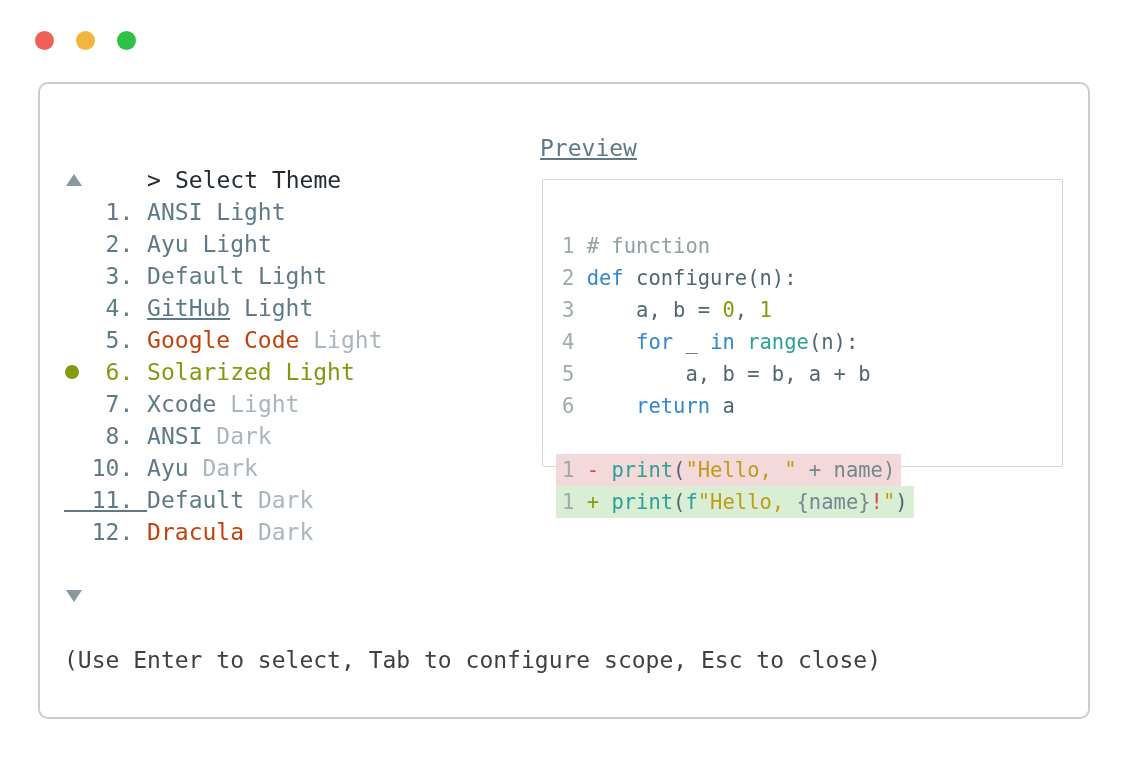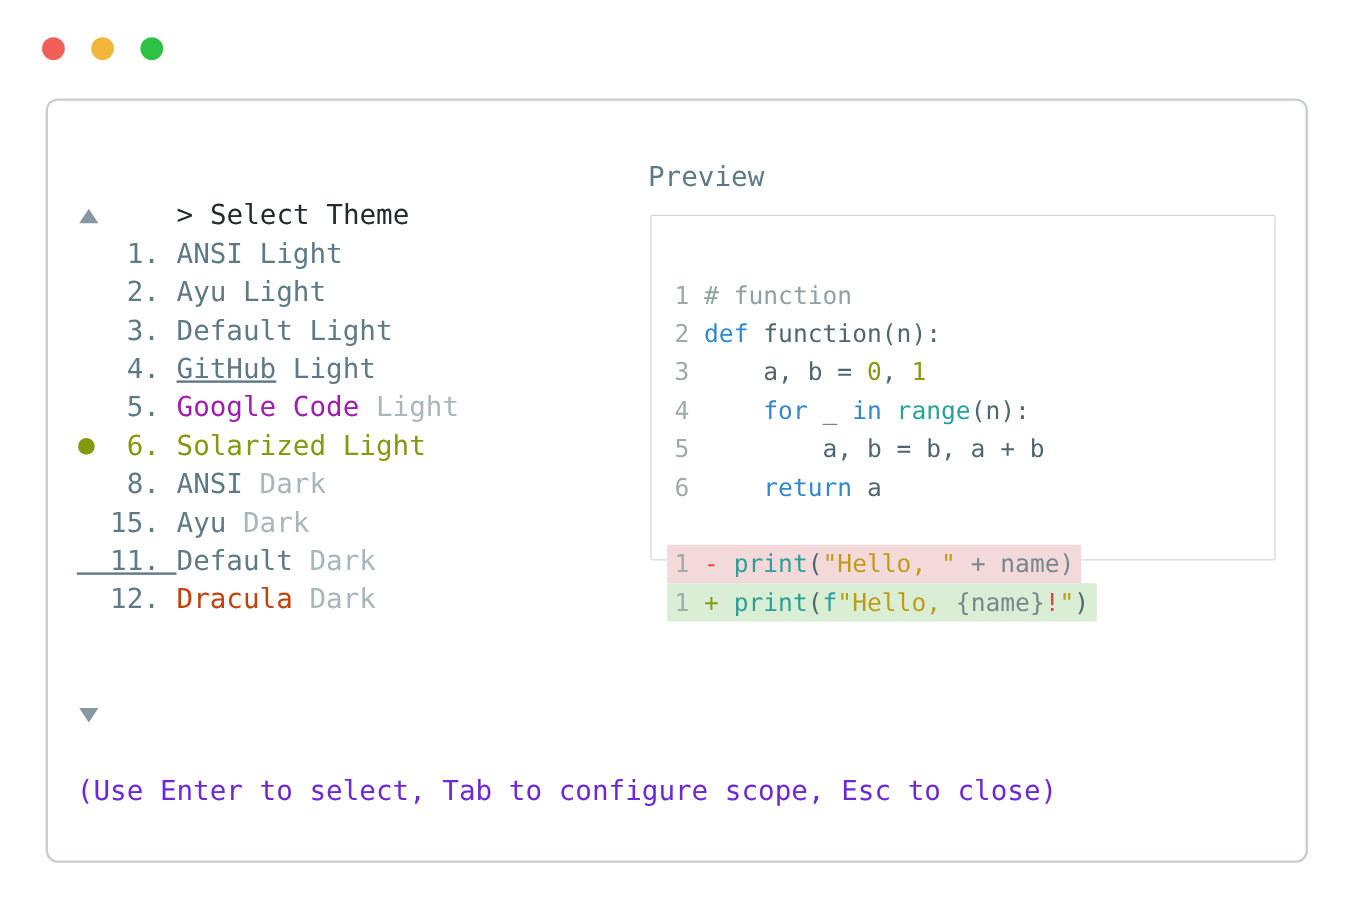--- a/index.html
+++ b/index.html
@@ -60,40 +60,41 @@
 
     <div class="arrow-row up">
       <span class="tri-up" style="border-bottom-color: rgb(135, 152, 161);"></span>
     </div>
 
     <div id="theme-list">
         <div class="theme-row"><span style="color: rgb(94, 122, 135);">   1. </span><span style="color: rgb(94, 122, 135);">ANSI</span><span style="color: rgb(94, 122, 135);"> Light</span></div>
         <div class="theme-row"><span style="color: rgb(94, 122, 135);">   2. </span><span style="color: rgb(94, 122, 135);">Ayu</span><span style="color: rgb(94, 122, 135);"> Light</span></div>
         <div class="theme-row"><span style="color: rgb(94, 122, 135);">   3. </span><span style="color: rgb(94, 122, 135);">Default</span><span style="color: rgb(94, 122, 135);"> Light</span></div>
         <div class="theme-row"><span style="color: rgb(94, 122, 135);">   4. </span><span style="color: rgb(94, 122, 135); text-decoration: underline;">GitHub</span><span style="color: rgb(94, 122, 135);"> Light</span></div>
-        <div class="theme-row"><span style="color: rgb(94, 122, 135);">   5. </span><span style="color: #a21caf;">Google Code</span><span style="color: rgb(169, 182, 187);"> Light</span></div>
+        <div class="theme-row"><span style="color: rgb(94, 122, 135);">   5. </span><span style="color: #c2410c;">Google Code</span><span style="color: rgb(169, 182, 187);"> Light</span></div>
         <div class="theme-row"><span class="theme-bullet" style="background: rgb(131, 154, 16);"></span><span style="color: rgb(131, 154, 16);">   6. </span><span style="color: rgb(131, 154, 16);">Solarized</span><span style="color: rgb(131, 154, 16);"> Light</span></div>
+        <div class="theme-row"><span style="color: rgb(94, 122, 135);">   7. </span><span style="color: rgb(94, 122, 135);">Xcode</span><span style="color: rgb(169, 182, 187);"> Light</span></div>
         <div class="theme-row"><span style="color: rgb(94, 122, 135);">   8. </span><span style="color: rgb(94, 122, 135);">ANSI</span><span style="color: rgb(169, 182, 187);"> Dark</span></div>
-        <div class="theme-row"><span style="color: rgb(94, 122, 135);">  15. </span><span style="color: rgb(94, 122, 135);">Ayu</span><span style="color: rgb(169, 182, 187);"> Dark</span></div>
+        <div class="theme-row"><span style="color: rgb(94, 122, 135);">  10. </span><span style="color: rgb(94, 122, 135);">Ayu</span><span style="color: rgb(169, 182, 187);"> Dark</span></div>
         <div class="theme-row"><span style="color: rgb(94, 122, 135); text-decoration: underline;">  11. </span><span style="color: rgb(94, 122, 135);">Default</span><span style="color: rgb(169, 182, 187);"> Dark</span></div>
         <div class="theme-row"><span style="color: rgb(94, 122, 135);">  12. </span><span style="color: #c2410c;">Dracula</span><span style="color: rgb(169, 182, 187);"> Dark</span></div>
       </div>
 
     <div class="arrow-row down">
       <span class="tri-down" style="border-top-color: rgb(135, 152, 161);"></span>
     </div>
 
-    <div class="row ui-font footer-row" style="color: #6d28d9; text-align: right;">(Use Enter to select, Tab to configure scope, Esc to close)</div>
+    <div class="row ui-font footer-row" style="color: #404040; text-align: right;">(Use Enter to select, Tab to configure scope, Esc to close)</div>
 
-    <div class="row ui-font preview-label-row" style="color: rgb(94, 122, 135);">Preview</div>
+    <div class="row ui-font preview-label-row" style="color: rgb(94, 122, 135); text-decoration: underline;">Preview</div>
 
     <div class="preview-box">
       <div id="preview-code">
           <div class="code-line"><span class="line-content"><span style="color: rgb(157, 171, 173);">1 </span><span style="color: rgb(144, 161, 161);"># function</span></span></div>
-          <div class="code-line"><span class="line-content"><span style="color: rgb(157, 171, 173);">2 </span><span style="color: rgb(49, 135, 208);">def</span><span style="color: rgb(80, 103, 112);"> function(n):</span></span></div>
+          <div class="code-line"><span class="line-content"><span style="color: rgb(157, 171, 173);">2 </span><span style="color: rgb(49, 135, 208);">def</span><span style="color: rgb(80, 103, 112);"> configure(n):</span></span></div>
           <div class="code-line"><span class="line-content"><span style="color: rgb(157, 171, 173);">3 </span><span style="color: rgb(80, 103, 112);">    a, b = </span><span style="color: rgb(138, 154, 16);">0</span><span style="color: rgb(80, 103, 112);">, </span><span style="color: rgb(138, 154, 16);">1</span></span></div>
           <div class="code-line"><span class="line-content"><span style="color: rgb(157, 171, 173);">4 </span><span style="color: rgb(80, 103, 112);">    </span><span style="color: rgb(49, 135, 208);">for</span><span style="color: rgb(80, 103, 112);"> _ </span><span style="color: rgb(49, 135, 208);">in</span><span style="color: rgb(80, 103, 112);"> </span><span style="color: rgb(42, 161, 152);">range</span><span style="color: rgb(80, 103, 112);">(n):</span></span></div>
           <div class="code-line"><span class="line-content"><span style="color: rgb(157, 171, 173);">5 </span><span style="color: rgb(80, 103, 112);">        a, b = b, a + b</span></span></div>
           <div class="code-line"><span class="line-content"><span style="color: rgb(157, 171, 173);">6 </span><span style="color: rgb(80, 103, 112);">    </span><span style="color: rgb(49, 135, 208);">return</span><span style="color: rgb(80, 103, 112);"> a</span></span></div>
           <div class="code-line"><span class="line-content"></span></div>
           <div class="code-line"><span class="line-content hl" style="background: rgb(244, 217, 218);"><span style="color: rgb(157, 171, 173);">1 </span><span style="color: rgb(220, 69, 65);">-</span><span style="color: rgb(80, 103, 112);"> </span><span style="color: rgb(42, 161, 152);">print</span><span style="color: rgb(80, 103, 112);">(</span><span style="color: rgb(191, 156, 22);">"Hello, "</span><span style="color: rgb(118, 135, 141);"> + name)</span></span></div>
           <div class="code-line"><span class="line-content hl" style="background: rgb(217, 238, 212);"><span style="color: rgb(157, 171, 173);">1 </span><span style="color: rgb(138, 154, 16);">+</span><span style="color: rgb(80, 103, 112);"> </span><span style="color: rgb(42, 161, 152);">print</span><span style="color: rgb(80, 103, 112);">(</span><span style="color: rgb(42, 161, 152);">f</span><span style="color: rgb(191, 156, 22);">"Hello, </span><span style="color: rgb(118, 135, 141);">{name}</span><span style="color: rgb(220, 69, 65);">!</span><span style="color: rgb(191, 156, 22);">"</span><span style="color: rgb(80, 103, 112);">)</span></span></div>
         </div>
     </div>
 

